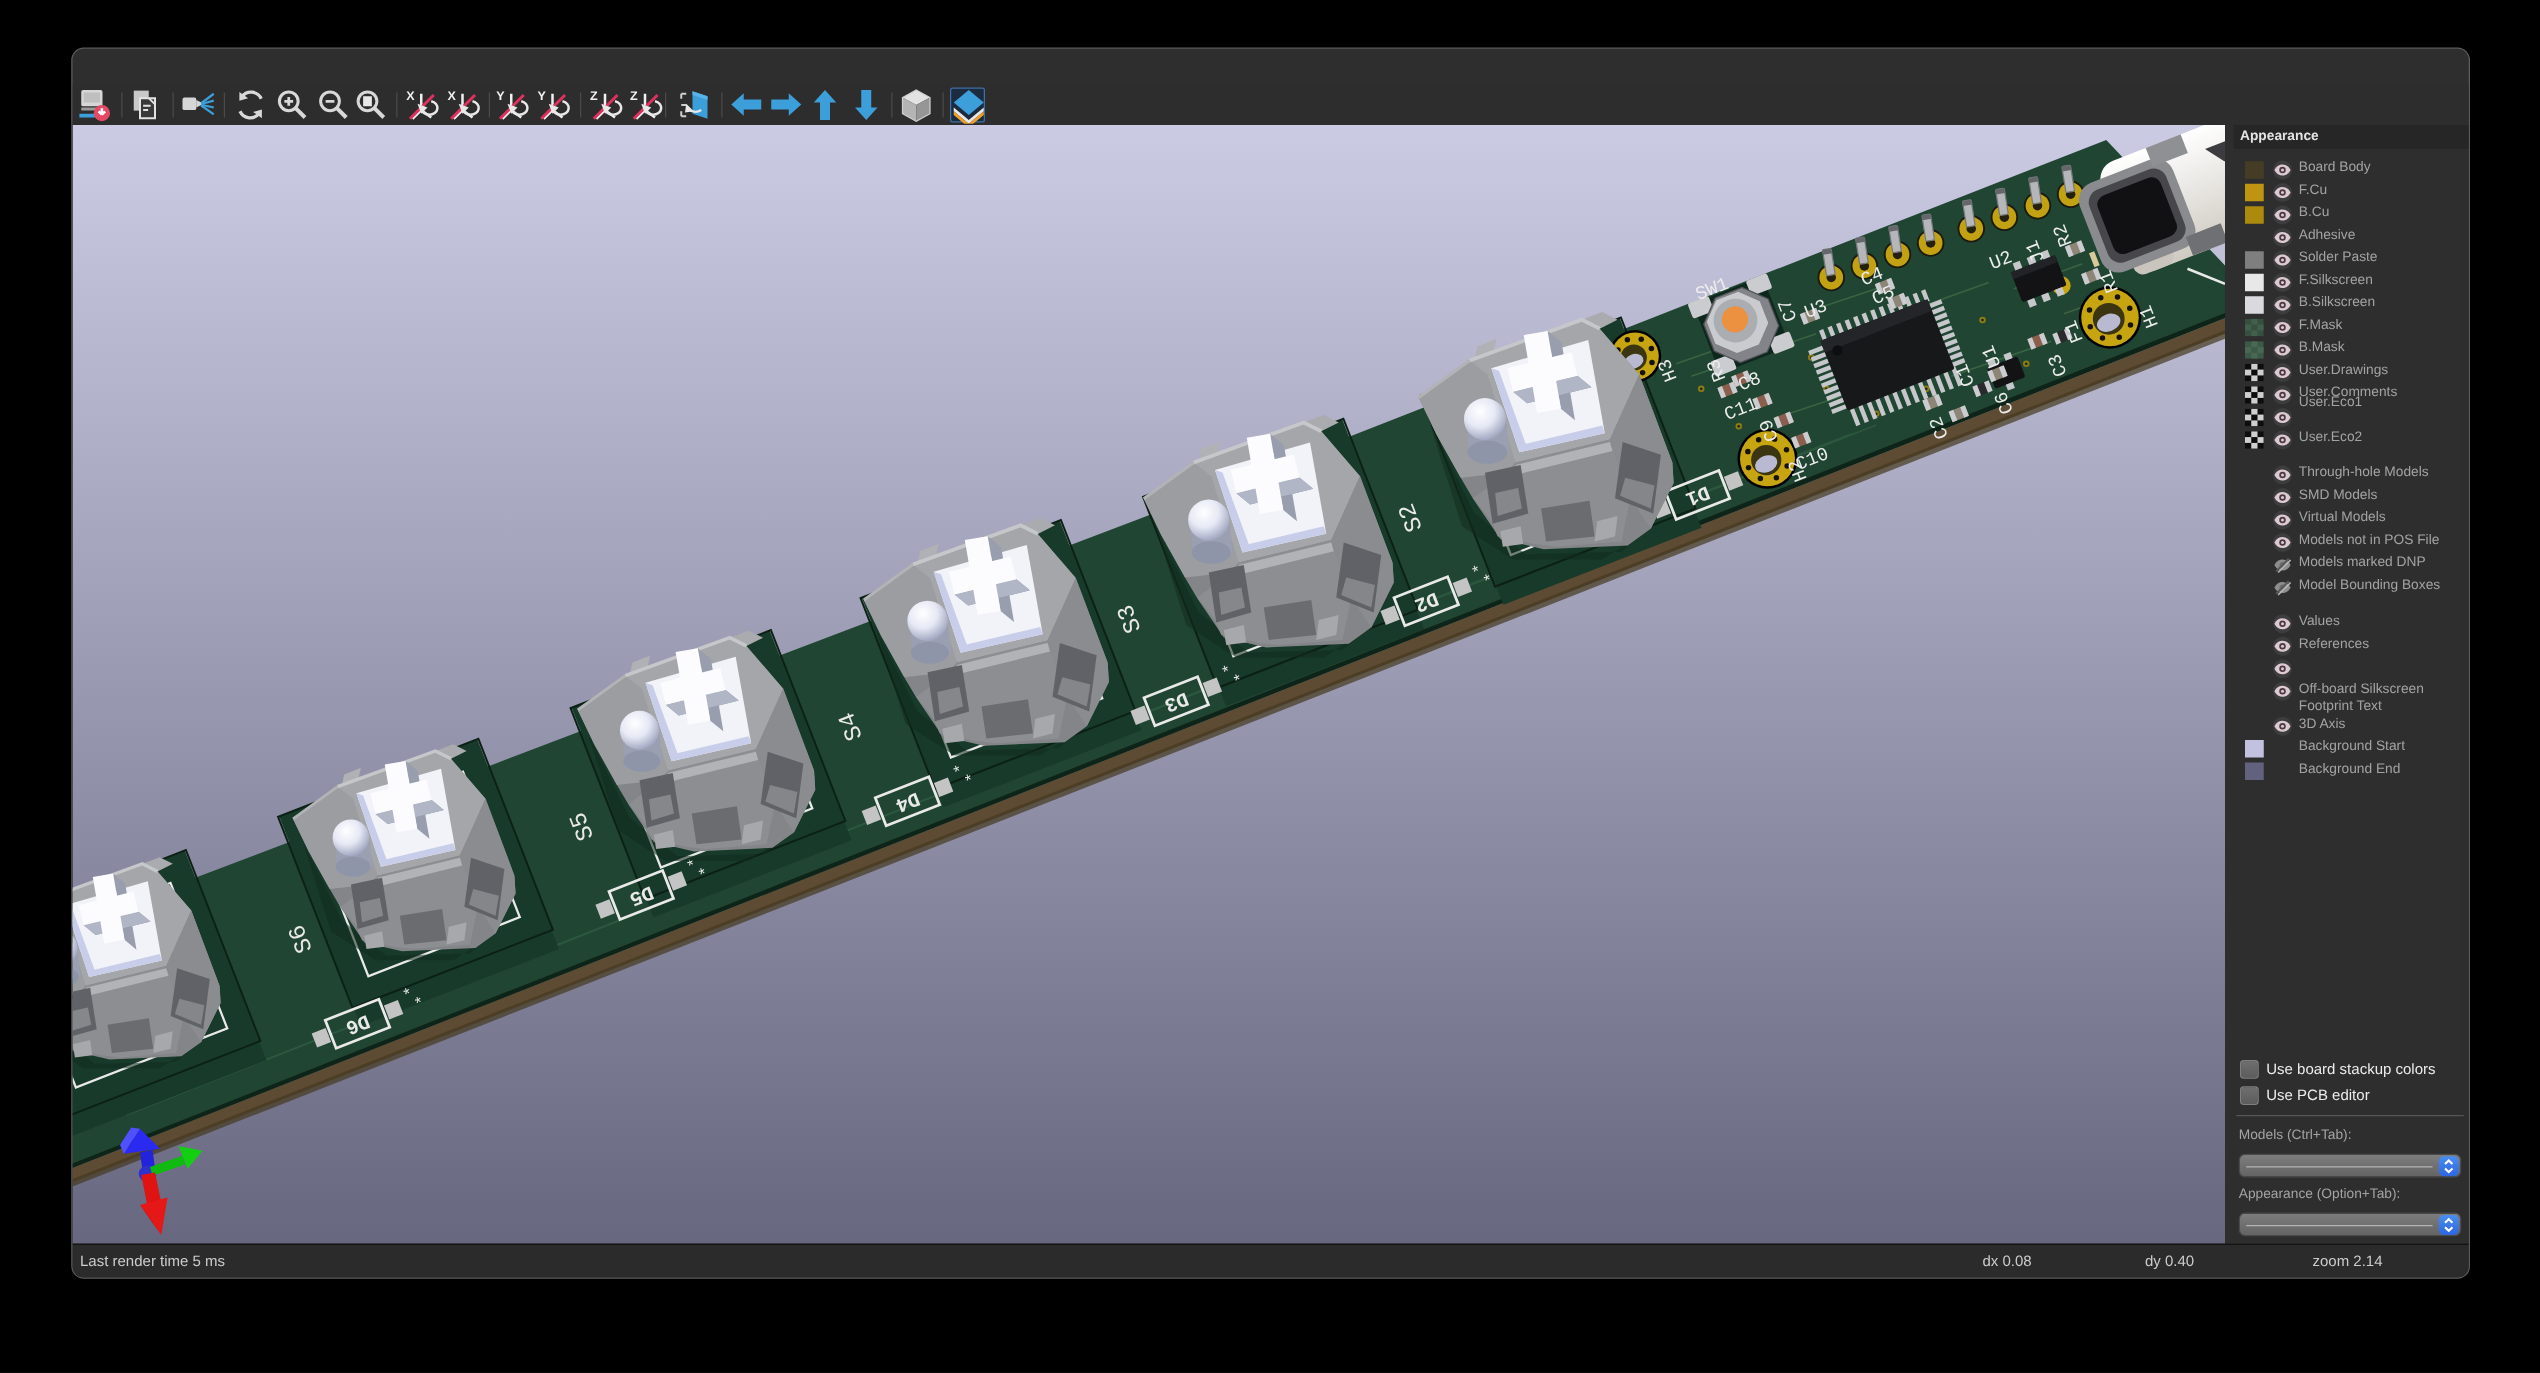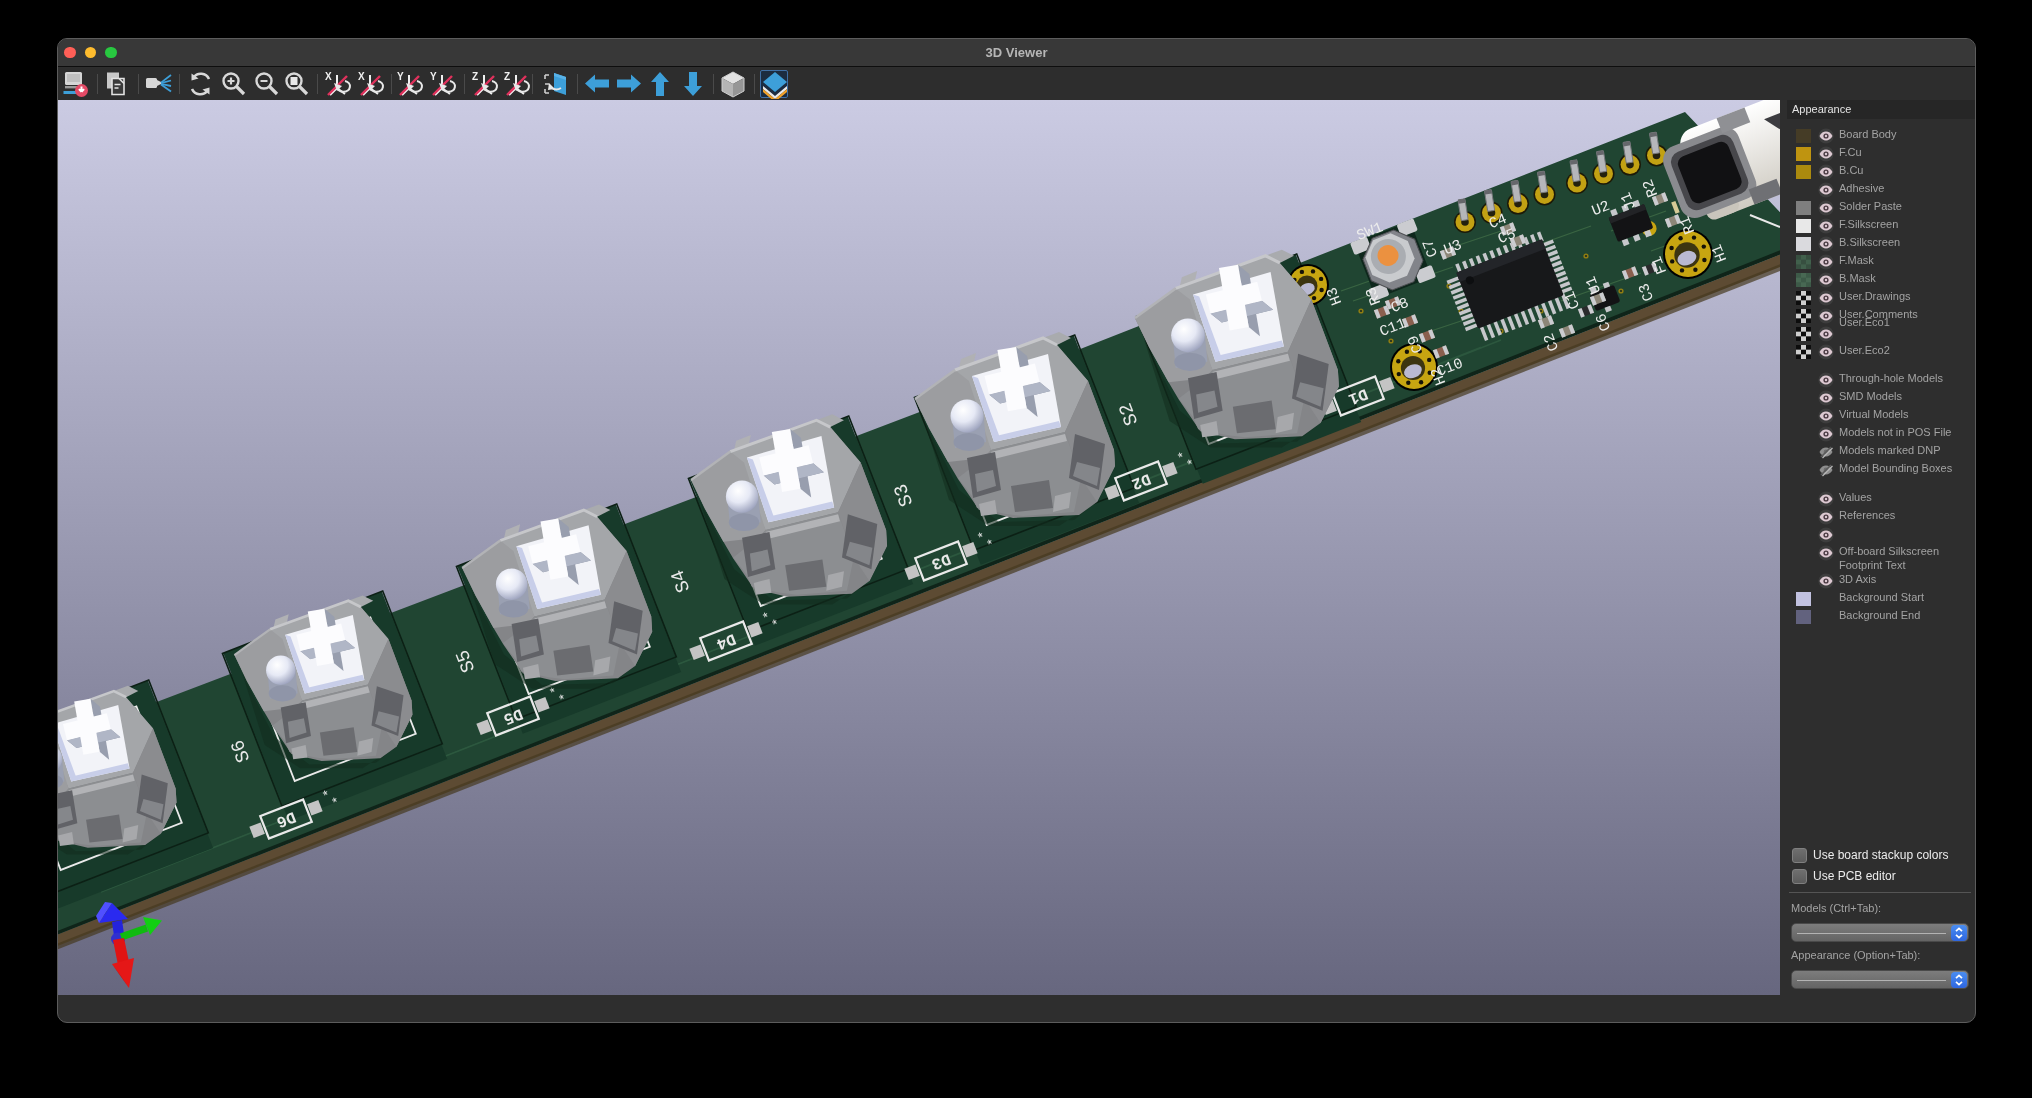--- a/index.html
+++ b/index.html
@@ -7,36 +7,30 @@
   body{font-family:"Liberation Sans",sans-serif;}
   #win{position:absolute;left:57px;top:38px;width:1919px;height:985px;background:#2e2e2e;border-radius:10px;border:1px solid #5c5c5c;overflow:hidden;}
   #titlebar{position:absolute;left:0;top:0;width:100%;height:28px;background:#383838;border-bottom:1px solid #0e0e0e;}
   .tl{position:absolute;top:7.5px;width:11.5px;height:11.5px;border-radius:50%;}
   #title{position:absolute;top:0;left:0;width:100%;height:28px;line-height:28px;text-align:center;color:#b6b6b6;font-size:13px;font-weight:bold;}
   #toolbar{position:absolute;left:0;top:29px;width:100%;height:32px;background:#2d2d2d;}
   .ti{position:absolute;top:2px;width:28px;height:28px;}
   .sep{position:absolute;top:6px;width:1px;height:20px;background:#4a4a4a;}
   #viewport{position:absolute;left:0;top:61px;width:1722px;height:895px;}
   #panel{position:absolute;left:1722px;top:61px;right:0;bottom:27px;background:#2e2e2e;}
-  #apphead{position:absolute;left:7px;top:0px;right:0px;height:19px;background:#262626;color:#e4e4e4;font-size:11px;line-height:19px;padding-left:5px;}
+  #apphead{position:absolute;left:7px;top:0px;right:0px;height:19px;background:#262626;color:#e4e4e4;font-size:11px;line-height:19px;padding-left:5px;font-weight:bold;}
   #statusbar{position:absolute;left:0;bottom:0;width:100%;height:27px;background:#2b2b2b;border-top:1px solid #141414;color:#cccccc;font-size:12px;}
   .swatch{position:absolute;left:16px;width:15px;height:14px;}
   .eye{position:absolute;left:38px;width:16px;height:16px;}
   .lbl{position:absolute;left:59px;color:#a3a3a3;font-size:11px;white-space:nowrap;}
   .cklbl{position:absolute;left:33px;color:#ececec;font-size:12px;white-space:nowrap;}
 </style>
 </head>
 <body>
 <div id="win">
-  <div id="titlebar">
-    <div class="tl" style="left:6px;background:#ff5f57;"></div>
-    <div class="tl" style="left:26.5px;background:#febc2e;"></div>
-    <div class="tl" style="left:47px;background:#28c840;"></div>
-    <div id="title">3D Viewer</div>
-  </div>
   <div id="toolbar">
 <div class="sep" style="left:39px;"></div>
 <div class="sep" style="left:80px;"></div>
 <div class="sep" style="left:121px;"></div>
 <div class="sep" style="left:259px;"></div>
 <div class="sep" style="left:333px;"></div>
 <div class="sep" style="left:406px;"></div>
 <div class="sep" style="left:474px;"></div>
 <div class="sep" style="left:519px;"></div>
 <div class="sep" style="left:655px;"></div>
@@ -965,13 +959,19 @@
           </svg></div>
       </div>
 <div class="lbl" style="left:11px;top:849px;">Appearance (Option+Tab):</div>
 <div style="position:absolute;left:11px;top:870px;width:178px;height:19px;border-radius:5px;background:linear-gradient(#7d7d7d,#646464);border:1px solid #4a4a4a;">
         <div style="position:absolute;left:5px;top:9px;right:22px;height:1px;background:#d0d0d0;opacity:0.7;"></div>
         <div style="position:absolute;right:1px;top:1px;width:16px;height:16px;border-radius:4px;background:linear-gradient(#4a8df0,#2e66e0);"><svg width="16" height="16" viewBox="0 0 16 16">
             <path d="M5 6.2L8 3.4l3 2.8M5 9.8L8 12.6l3-2.8" stroke="#fff" stroke-width="1.7" fill="none"></path>
           </svg></div>
       </div>
   </div>
+  <div id="statusbar">
+    <span style="position:absolute;left:6px;top:6px;">Last render time 5 ms</span>
+    <span style="position:absolute;left:1528px;top:6px;">dx 0.08</span>
+    <span style="position:absolute;left:1658px;top:6px;">dy 0.40</span>
+    <span style="position:absolute;left:1792px;top:6px;">zoom 2.14</span>
+  </div>
 </div>
 
 </body></html>

